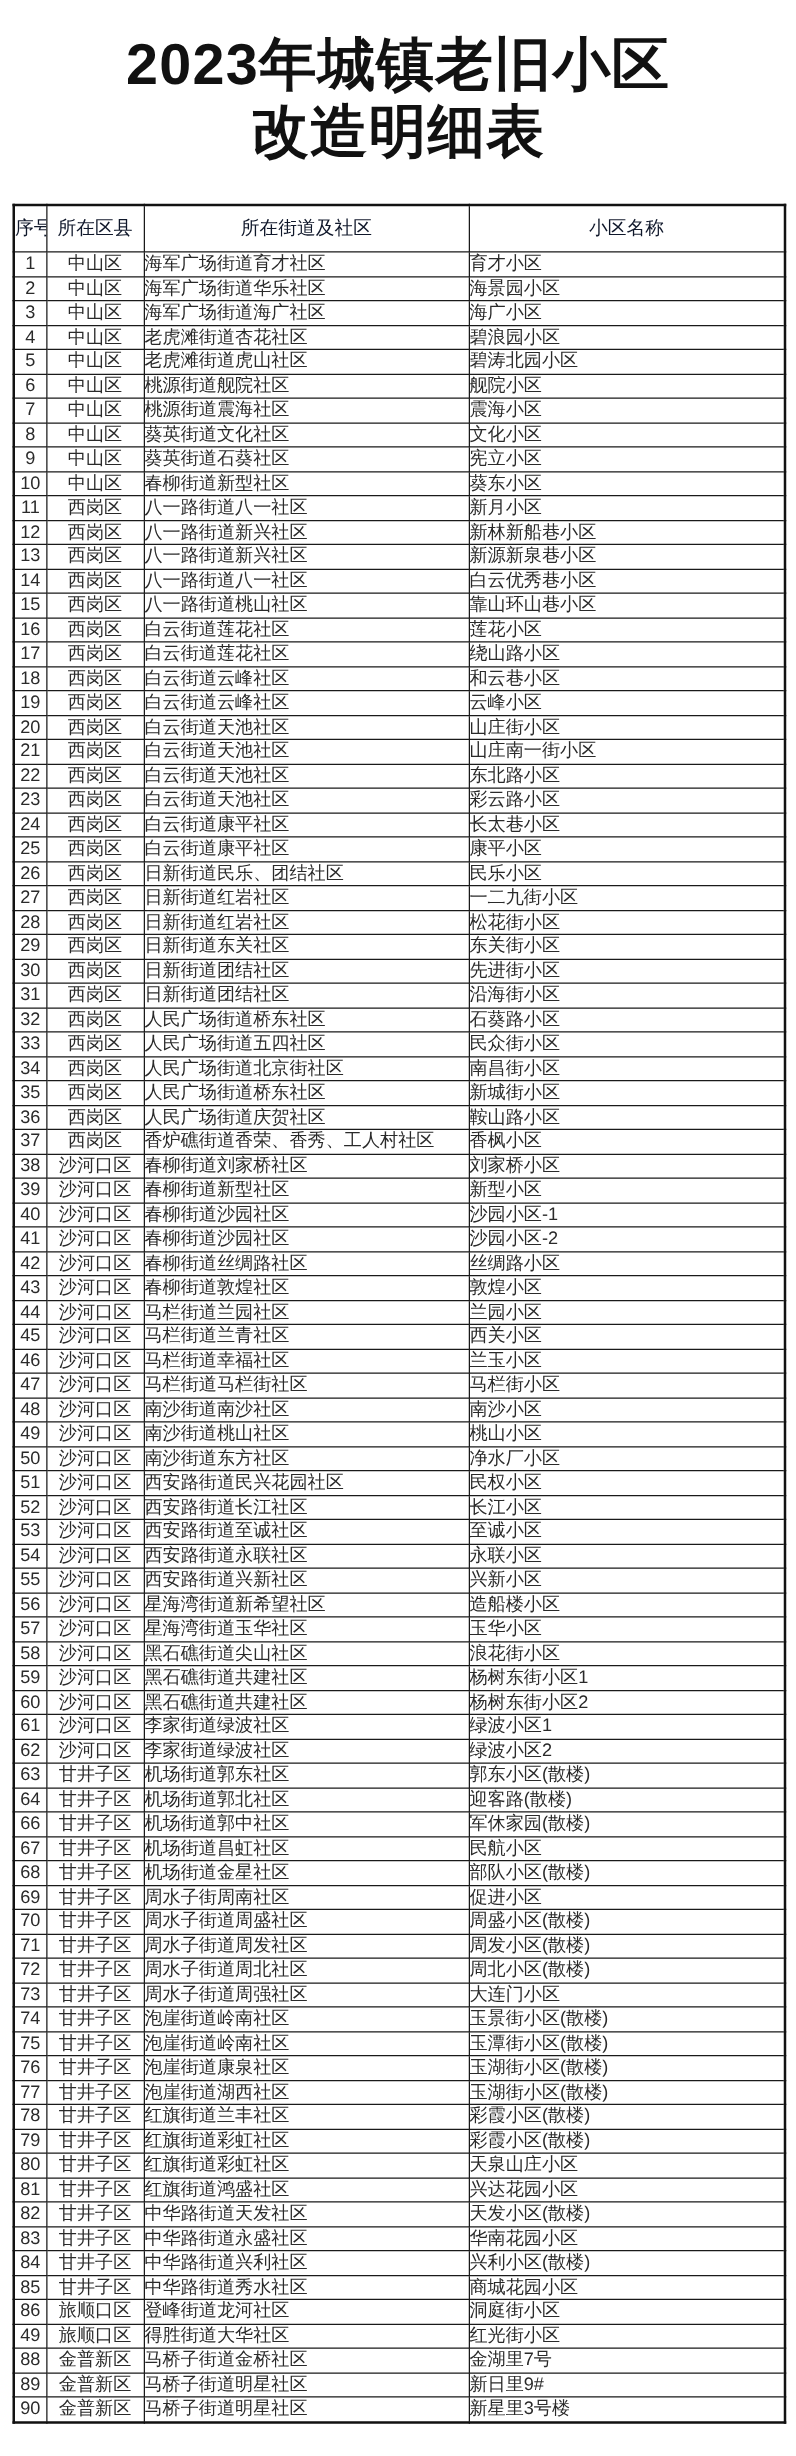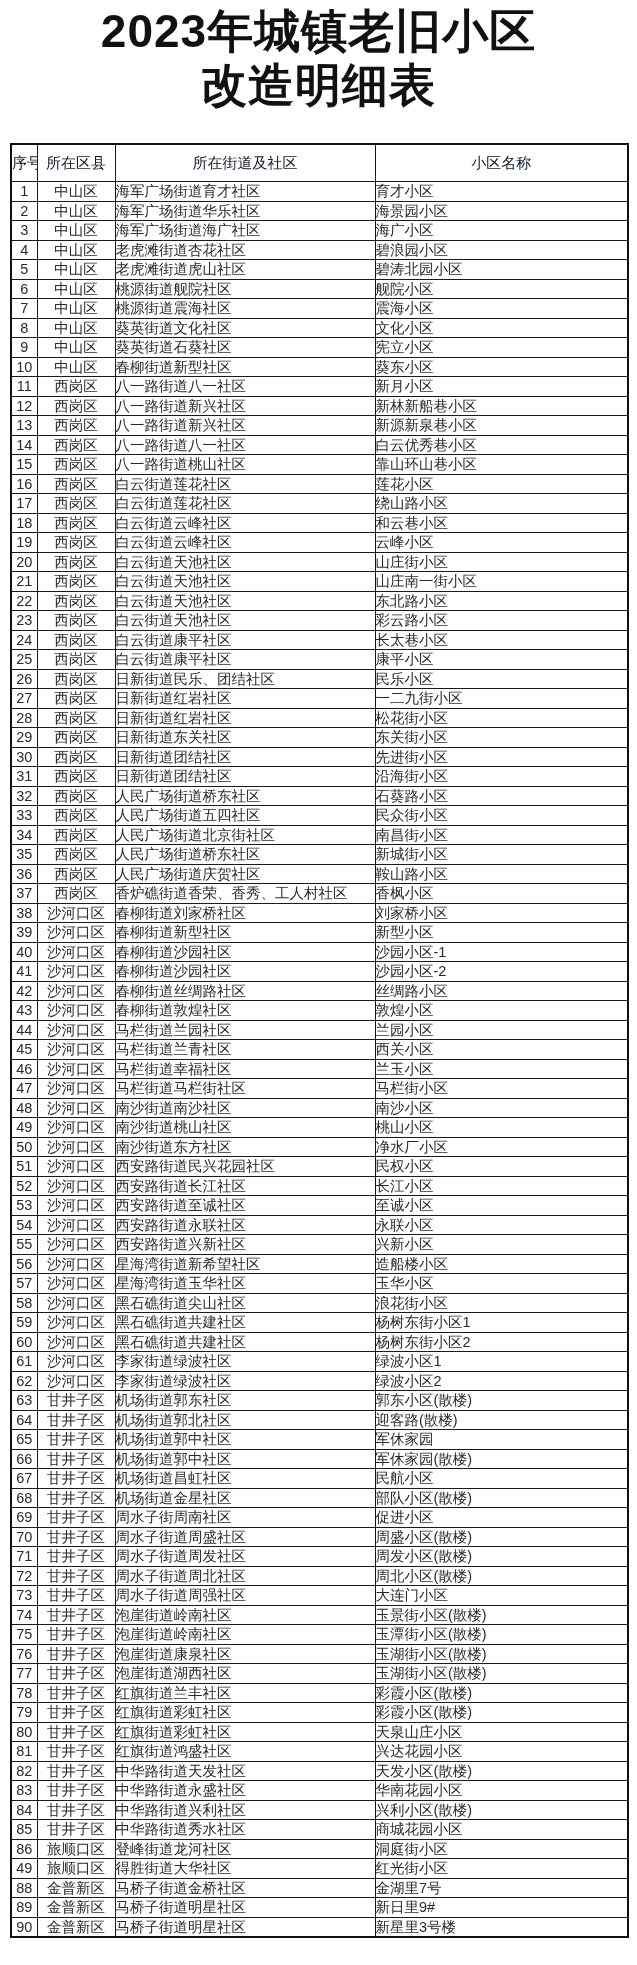--- a/index.html
+++ b/index.html
@@ -10,21 +10,21 @@
     color: #1c1c1c;
   }
   .page {
     width: 637px;
     min-height: 1965px;
     background: #ffffff;
     box-sizing: border-box;
   }
   .title {
     margin: 0;
-    padding-top: 4px;
+    padding-top: 24px;
     text-align: center;
     font-size: 46px;
     line-height: 1.18;
     font-weight: 700;
     color: #111111;
     letter-spacing: 1px;
   }
   table.detail-table {
     border-collapse: collapse;
     table-layout: fixed;
@@ -530,26 +530,20 @@
     <td class="name">郭东小区(散楼)</td>
   </tr>
 
   <tr>
     <td class="seq">64</td>
     <td class="dist">甘井子区</td>
     <td class="street">机场街道郭北社区</td>
     <td class="name">迎客路(散楼)</td>
   </tr>
 
-  <tr>
-    <td class="seq">65</td>
-    <td class="dist">甘井子区</td>
-    <td class="street">机场街道郭中社区</td>
-    <td class="name">军休家园</td>
-  </tr>
 
   <tr>
     <td class="seq">66</td>
     <td class="dist">甘井子区</td>
     <td class="street">机场街道郭中社区</td>
     <td class="name">军休家园(散楼)</td>
   </tr>
 
   <tr>
     <td class="seq">67</td>

